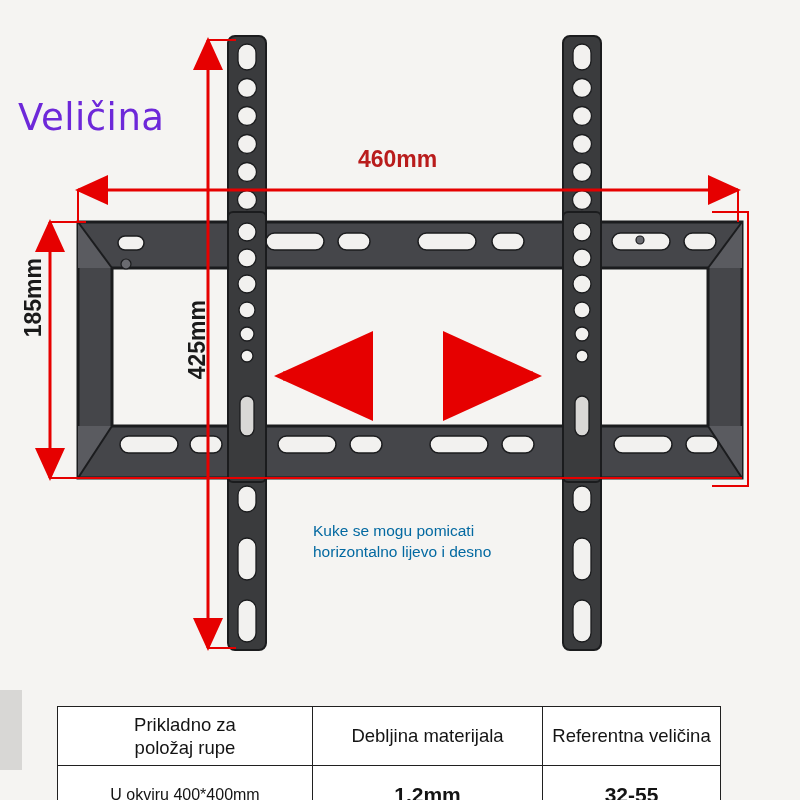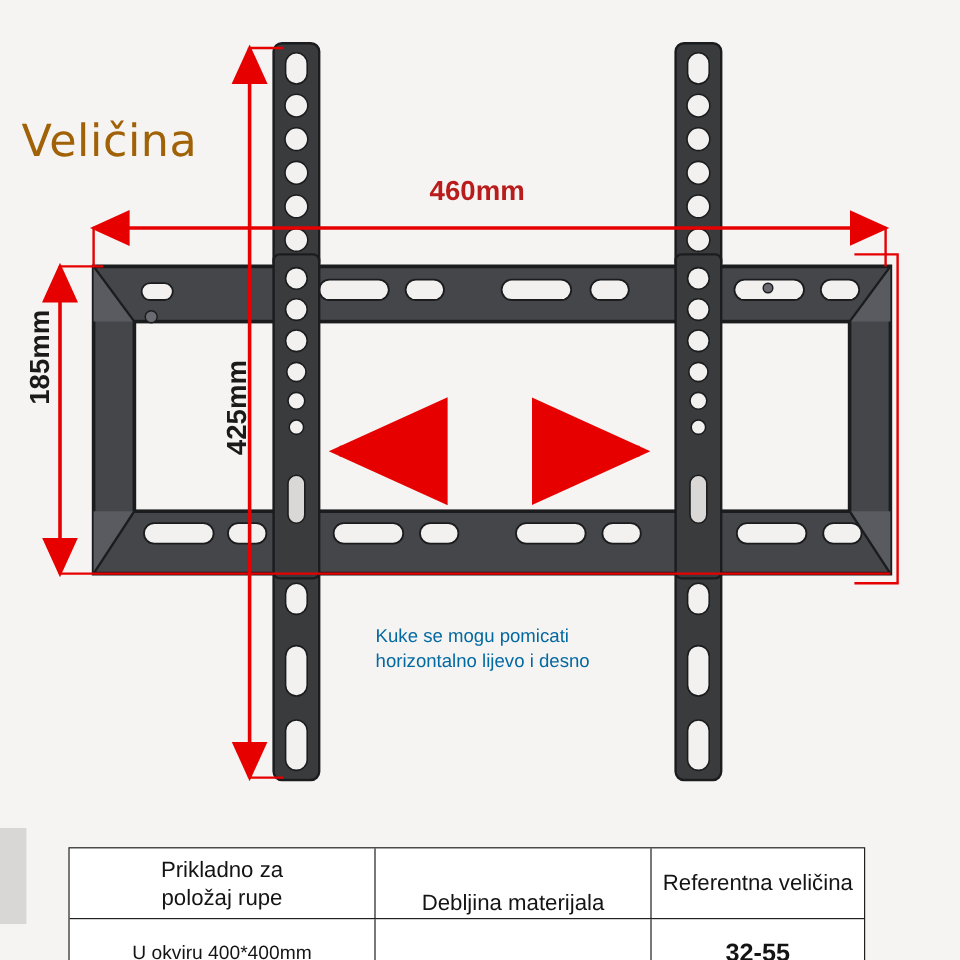--- a/index.html
+++ b/index.html
@@ -30,21 +30,21 @@
     height: 80px;
     background: #d8d7d5;
   }
 
   
   .title {
     position: absolute;
     left: 18px;
     top: 96px;
     font-size: 37px;
-    color: #a16207;
+    color: #6d28d9;
     font-family: "DejaVu Sans", sans-serif;
     letter-spacing: 0.5px;
   }
 
   
   #bracket {
     position: absolute;
     left: 0;
     top: 0;
     width: 800px;
@@ -114,21 +114,21 @@
   .cell {
     display: flex;
     align-items: center;
     justify-content: center;
     text-align: center;
     box-sizing: border-box;
     padding: 2px 6px;
     color: #141414;
   }
   .c1 { width: 255px; border-right: 1px solid #202020; }
-  .c2 { width: 230px; border-right: 1px solid #202020; align-items: flex-end; }
+  .c2 { width: 230px; border-right: 1px solid #202020; }
   .c3 { flex: 1; }
   .head-txt {
     font-size: 18.5px;
     line-height: 1.25;
     white-space: pre-line;
   }
   .val-txt-plain { font-size: 16px; }
   .val-txt-bold { font-size: 21px; font-weight: bold; }
 </style>
 </head>

